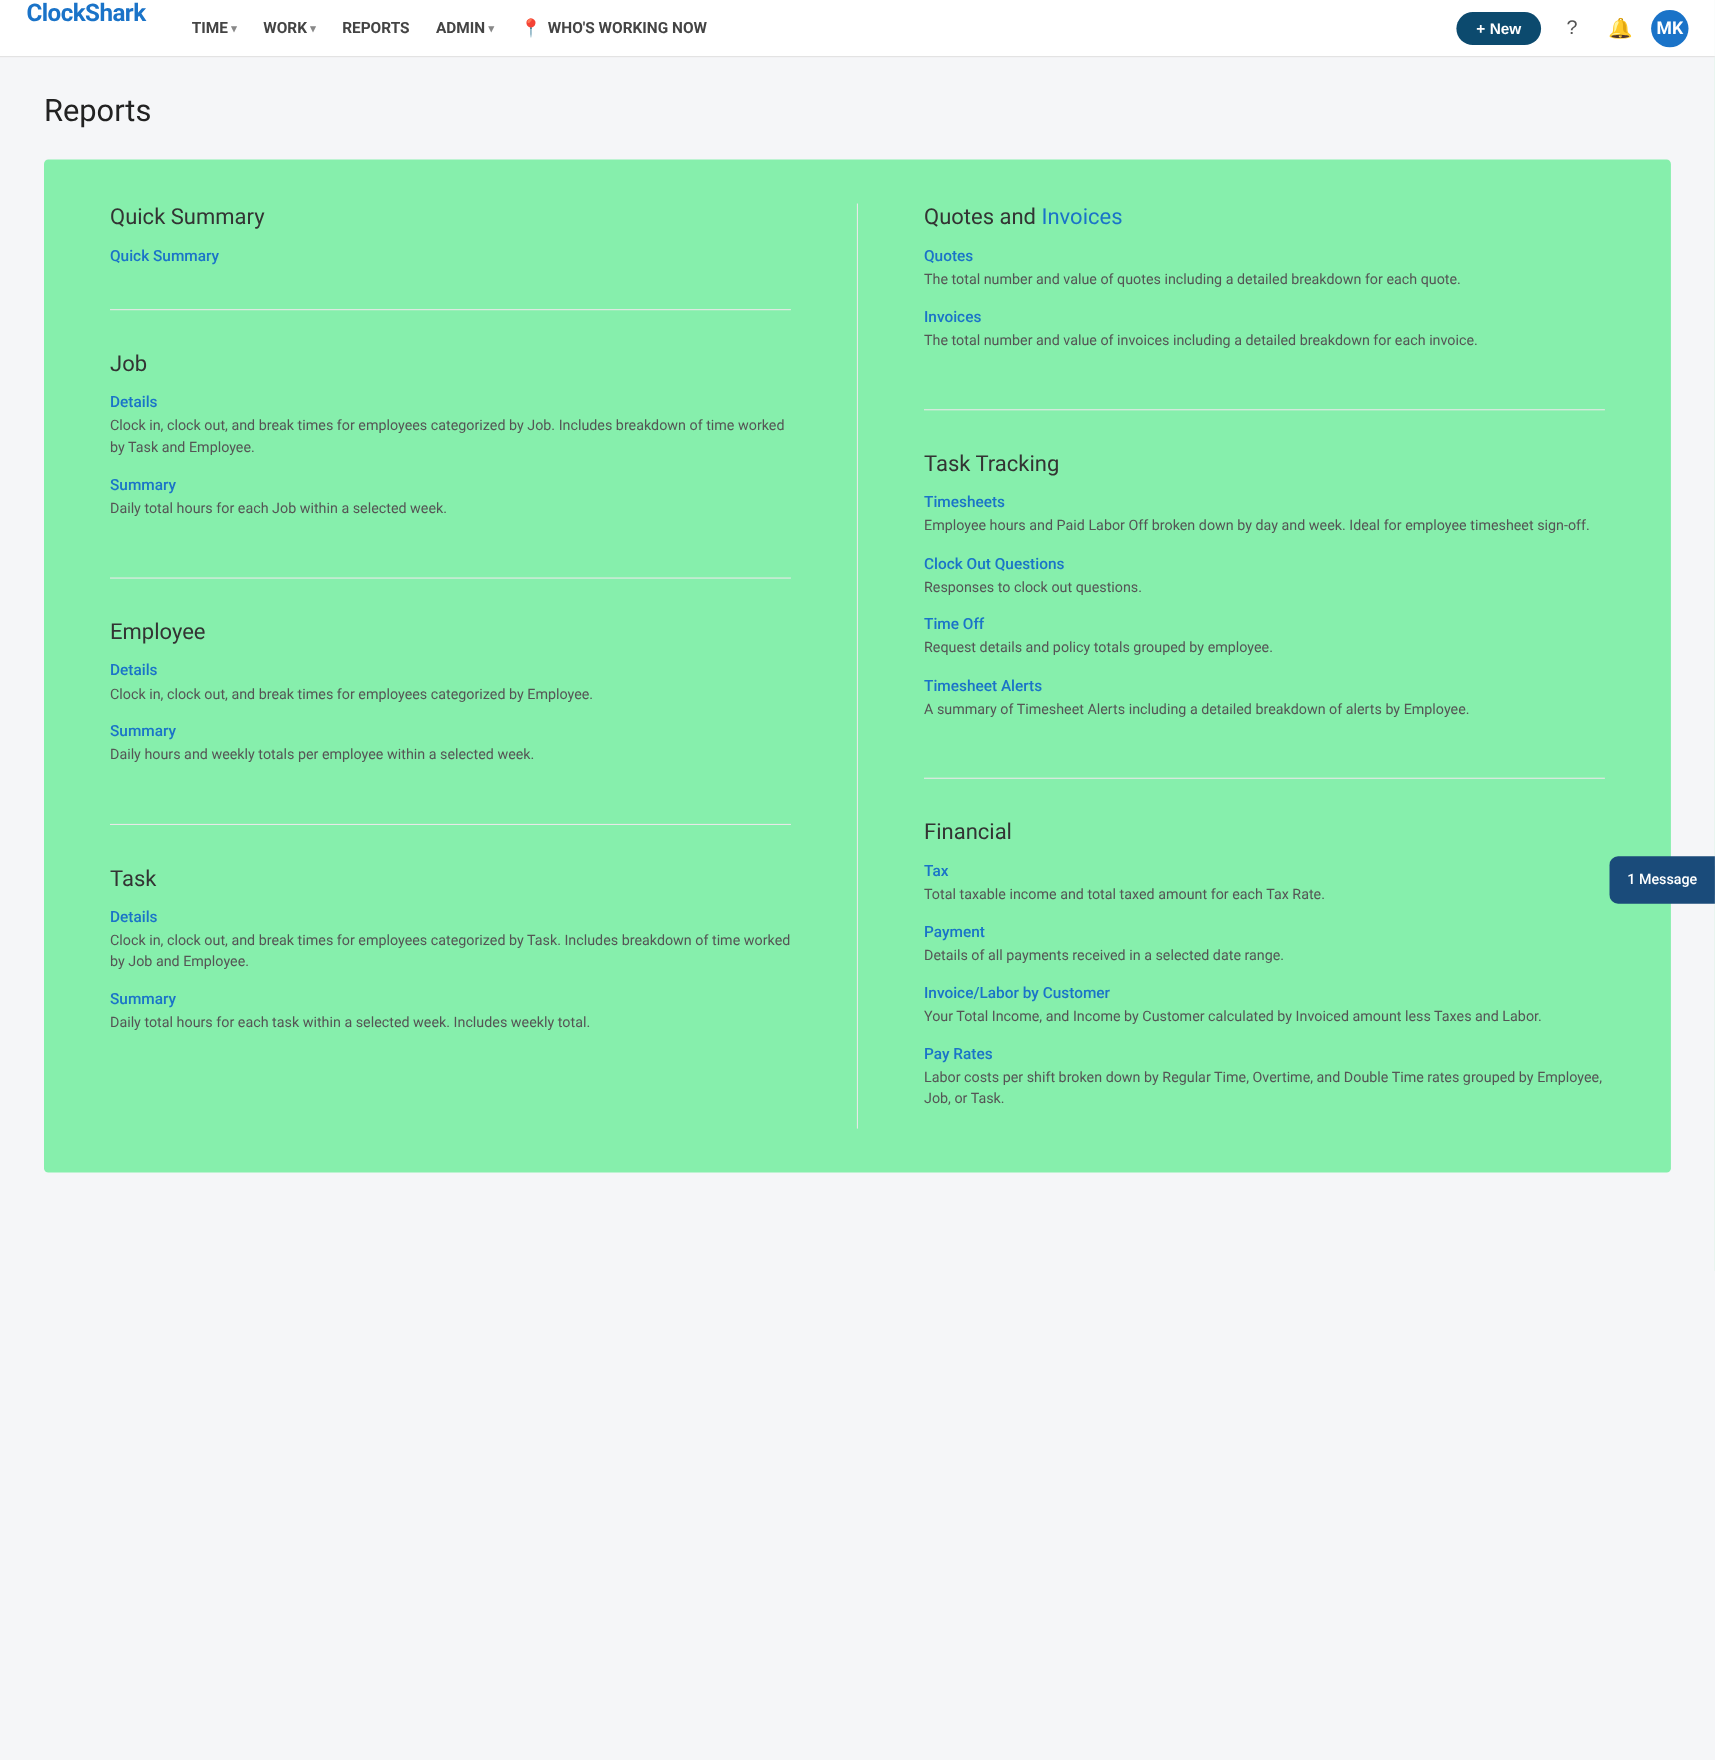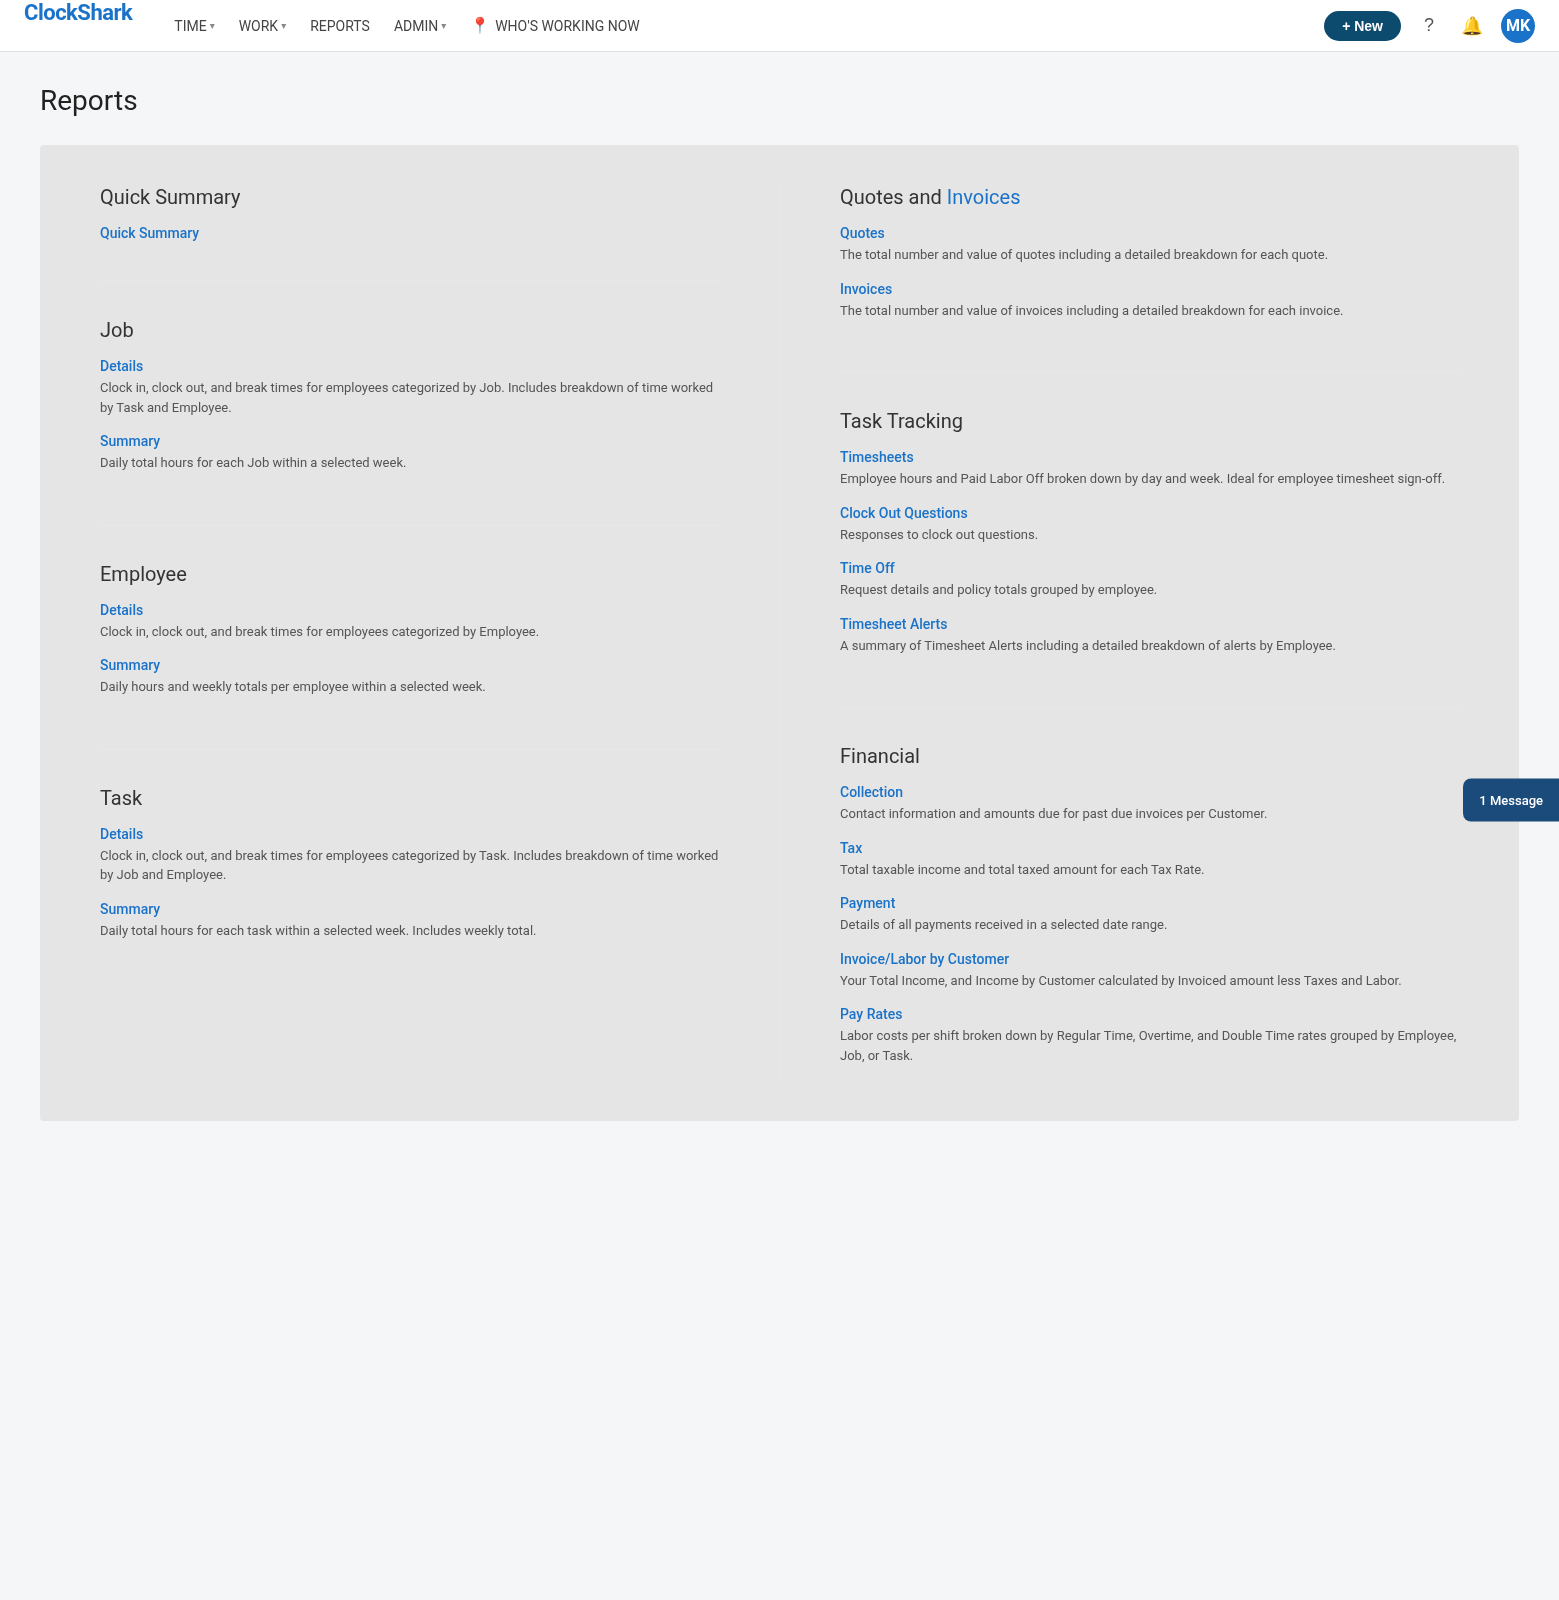--- a/index.html
+++ b/index.html
@@ -35,21 +35,21 @@
       gap: 4px;
       flex: 1;
     }
     .nav-link {
       display: flex;
       align-items: center;
       gap: 3px;
       padding: 6px 10px;
       color: #444;
       font-size: 14px;
-      font-weight: 400;
+      font-weight: 700;
       cursor: pointer;
       border-radius: 4px;
       text-decoration: none;
     }
     .nav-link .chevron { font-size: 10px; color: #888; }
     .nav-pin-icon { color: #555; font-size: 16px; margin-right: 2px; }
     .nav-right {
       display: flex;
       align-items: center;
       gap: 12px;
@@ -100,21 +100,21 @@
     }
     .page-title {
       font-size: 28px;
       font-weight: 400;
       color: #222;
       margin-bottom: 28px;
     }
 
     
     .reports-card {
-      background: #e5e5e5;
+      background: #86efac;
       border-radius: 4px;
       padding: 40px 0;
       display: flex;
       gap: 0;
     }
 
     
     .col-left {
       flex: 1;
       padding: 0 60px;
@@ -311,24 +311,20 @@
         </div>
         <div class="report-item">
           <a class="report-link">Timesheet Alerts</a>
           <p class="report-desc">A summary of Timesheet Alerts including a detailed breakdown of alerts by Employee.</p>
         </div>
       </div>
 
       <div class="report-section">
         <h2 class="section-title">Financial</h2>
         <div class="report-item">
-          <a class="report-link">Collection</a>
-          <p class="report-desc">Contact information and amounts due for past due invoices per Customer.</p>
-        </div>
-        <div class="report-item">
           <a class="report-link">Tax</a>
           <p class="report-desc">Total taxable income and total taxed amount for each Tax Rate.</p>
         </div>
         <div class="report-item">
           <a class="report-link">Payment</a>
           <p class="report-desc">Details of all payments received in a selected date range.</p>
         </div>
         <div class="report-item">
           <a class="report-link">Invoice/Labor by Customer</a>
           <p class="report-desc">Your Total Income, and Income by Customer calculated by Invoiced amount less Taxes and Labor.</p>

